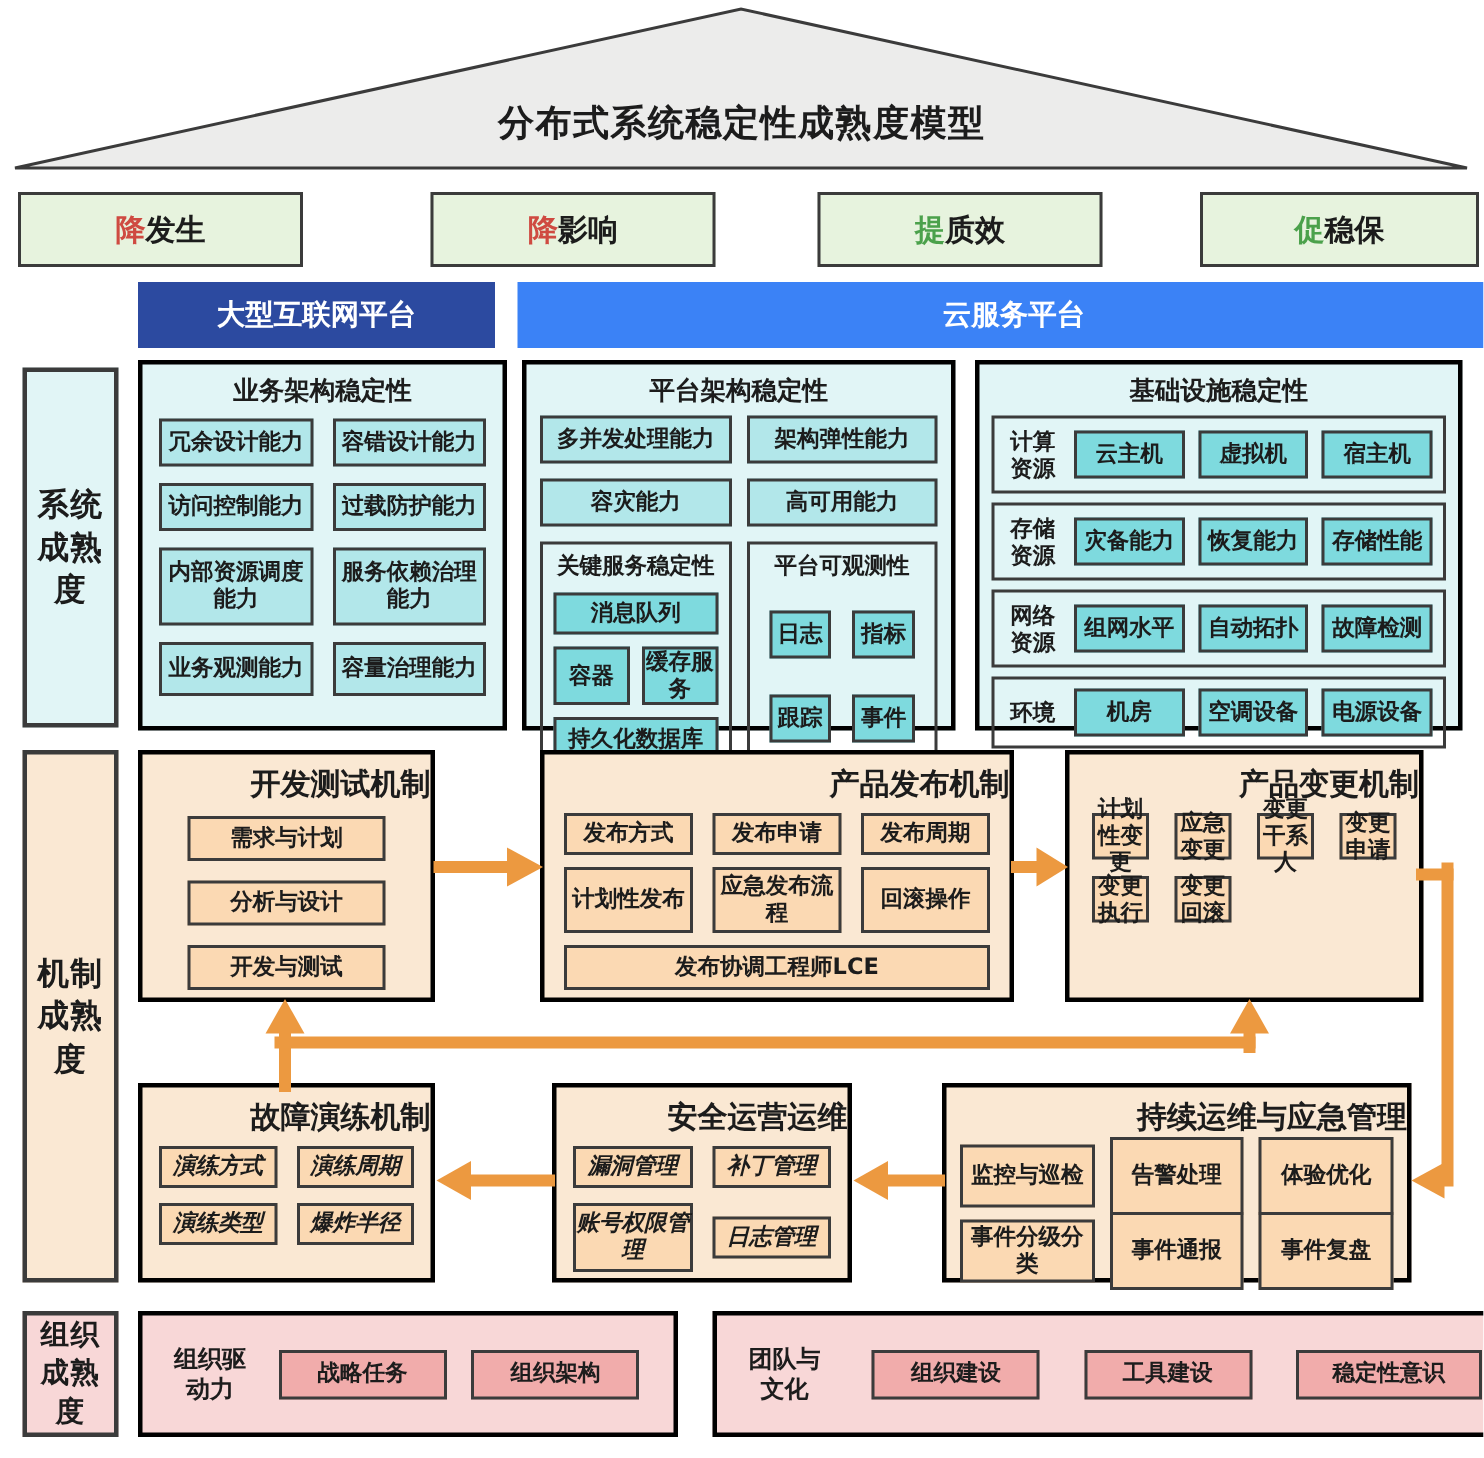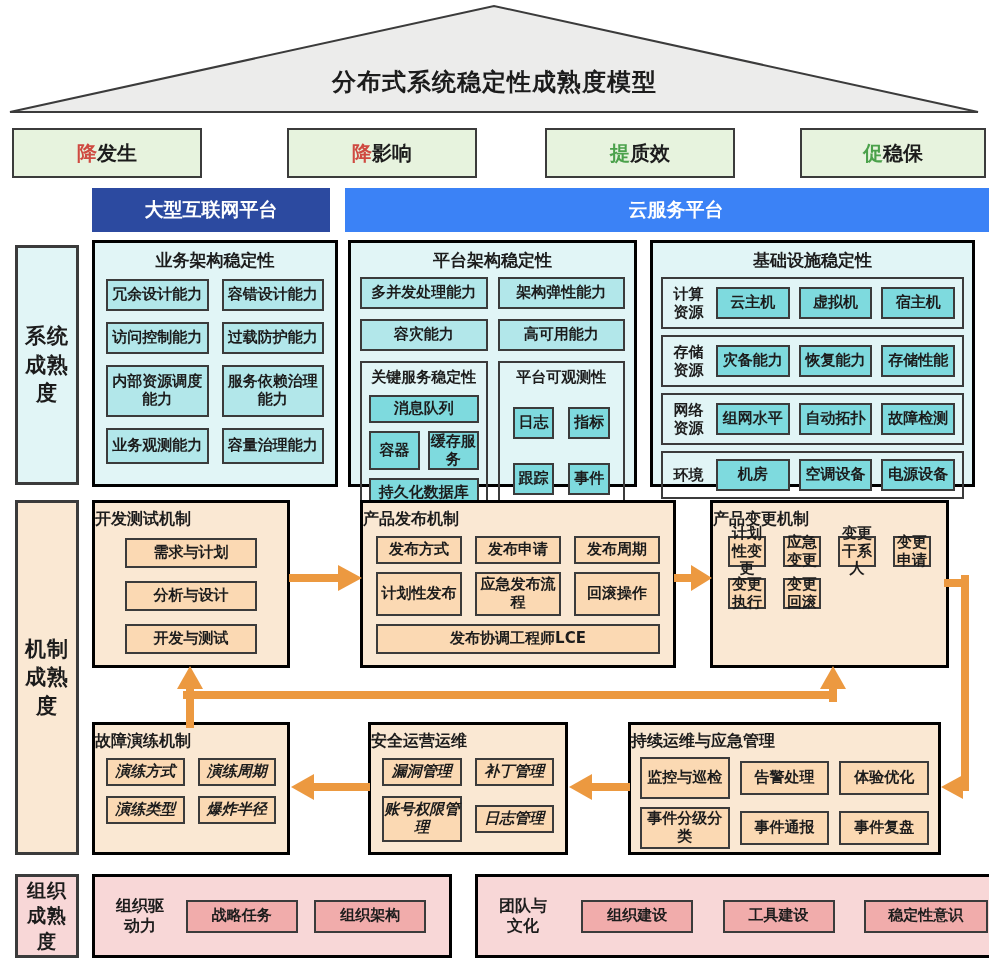--- a/index.html
+++ b/index.html
@@ -38,32 +38,32 @@
   .ks-row .box{flex:1;}
   .obs-grid{display:grid;grid-template-columns:1fr 1fr;gap:16px 14px;padding:4px 6px;flex:1;align-content:space-evenly;}
   .obs-grid .box{height:32px;}
   #infra-body{display:flex;flex-direction:column;gap:6px;padding:3px 8px 8px;}
   .infra-row{border:2px solid #3b3b3b;display:flex;align-items:center;gap:9px;padding:6px 7px;box-sizing:border-box;}
   .infra-label{width:37px;font-size:15px;line-height:1.2;text-align:center;}
   .infra-row .box{flex:1;height:32px;}
   
   .orange-panel{background:#fae8d3;}
   .orange-box{background:#fbd9b3;}
-  .mech-title{text-align:left;font-size:16px;padding:6px 0 2px;}
+  .mech-title{text-align:right;font-size:20px;padding:6px 0 2px;}
   #dev-col{display:flex;flex-direction:column;align-items:center;gap:13px;padding-top:6px;}
   #dev-col .box{width:132px;height:30px;}
   #release-grid{display:grid;grid-template-columns:1fr 1fr 1fr;grid-template-rows:28px 44px 30px;
                 gap:8px 13px;padding:4px 13px;}
   #release-grid .footer{grid-column:1/-1;}
   #change-grid{display:grid;grid-template-columns:1fr 1fr 1fr 1fr;grid-template-rows:31px 31px 31px;
                gap:11px 17px;padding:4px 15px;}
   .grid2x2{display:grid;grid-template-columns:1fr 1fr;grid-template-rows:28px 46px;gap:10px 13px;padding:4px 11px;font-style:italic;}
   .h28{height:28px;align-self:center;}
   #ops-grid{display:grid;grid-template-columns:1fr 1fr 1fr;grid-template-rows:42px 42px;gap:8px 10px;padding:3px 9px;}
-  #ops-grid .h32{height:34px;align-self:center;}
+  #ops-grid .h32{height:52px;align-self:center;}
   
   .pink-panel{background:#f8d7d7;}
   .pink-box{background:#f1acab;}
   .org-row{display:flex;align-items:center;height:100%;padding:0 6px 0 16px;box-sizing:border-box;}
   .org-label{width:58px;font-size:16px;line-height:1.25;text-align:center;}
   .org-boxes{flex:1;display:flex;justify-content:space-evenly;align-items:center;}
   .org-boxes .box{width:112px;height:33px;}
   .org-boxes .wide{width:124px;}
   #arrows{position:absolute;left:0;top:0;pointer-events:none;}
 </style>

